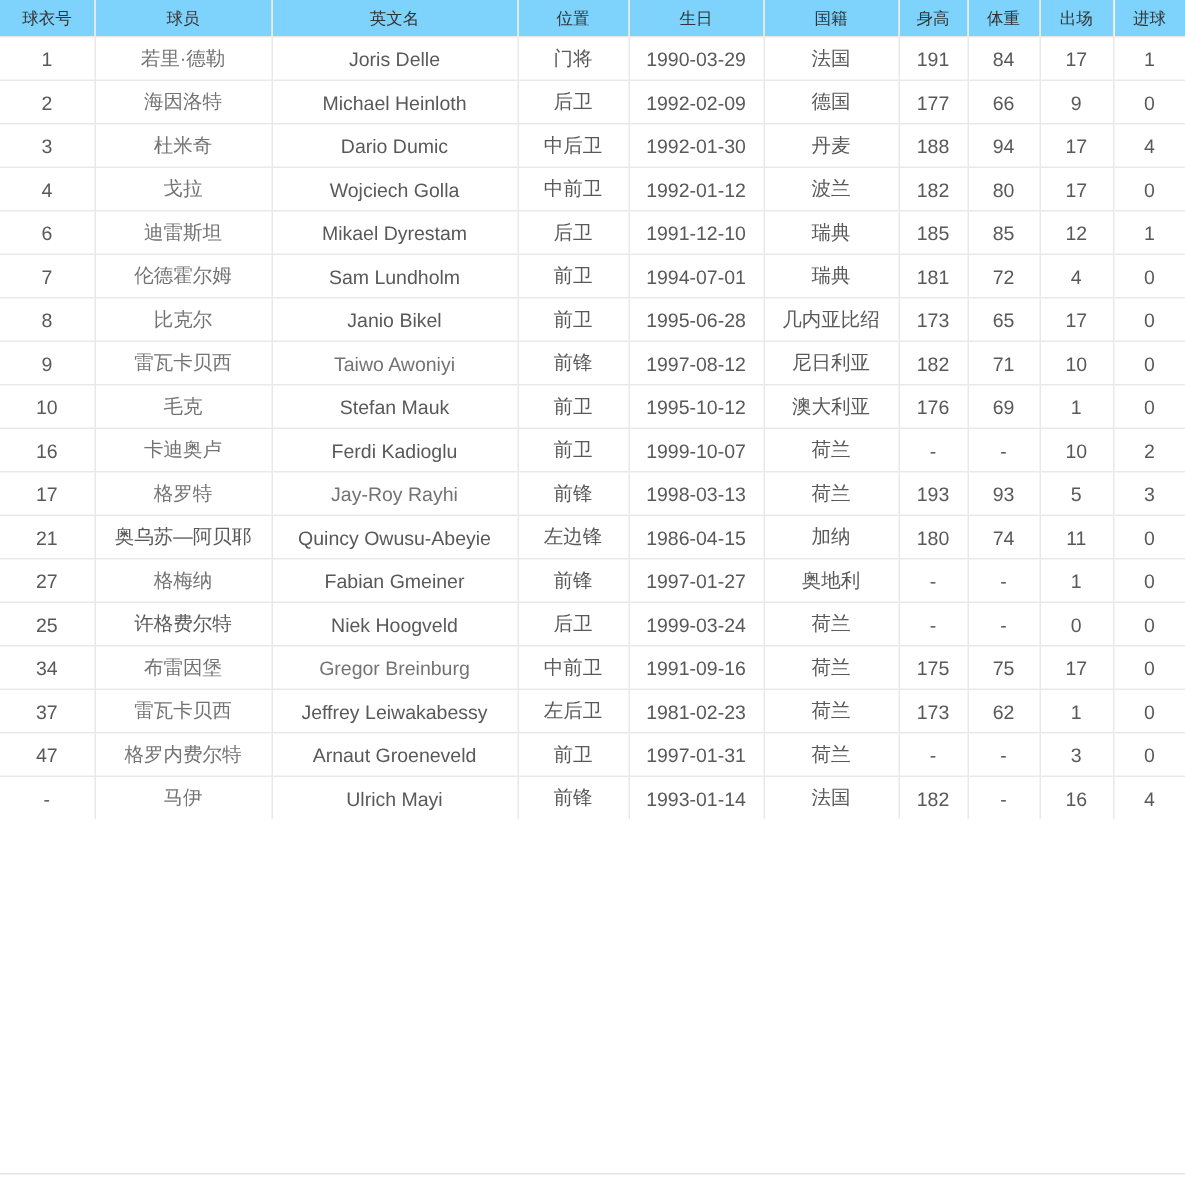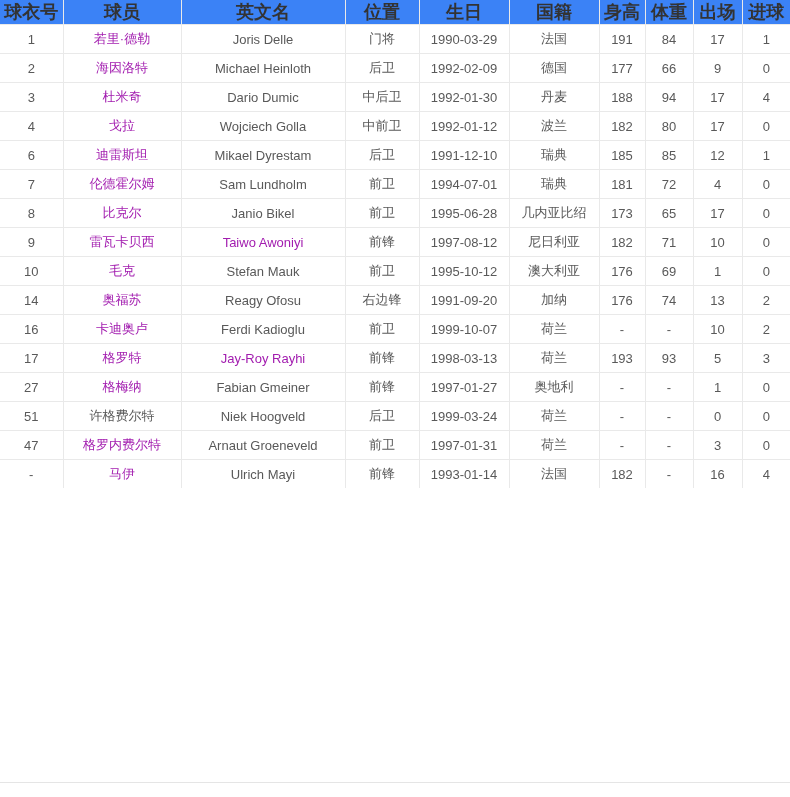--- a/index.html
+++ b/index.html
@@ -24,32 +24,32 @@
   table.squad th, table.squad td {
     border: 1px solid #e9e9e9;
     text-align: center;
     vertical-align: middle;
     padding: 0 2px;
     overflow: hidden;
     white-space: nowrap;
   }
   table.squad th {
     height: 24px;
-    background: #3b82f6;
+    background: #7dd3fc;
     color: #333333;
-    font-size: 18px;
-    font-weight: bold;
+    font-size: 11px;
+    font-weight: normal;
   }
   table.squad td {
     height: 28px;
     color: #595959;
     font-size: 13px;
   }
   table.squad a {
-    color: #a21caf;
+    color: #737373;
     text-decoration: none;
     cursor: pointer;
   }
   .bottom-notch {
     position: absolute;
     left: 281px;
     top: 748px;
     width: 80px;
     height: 10px;
     background: #ffffff;
@@ -198,32 +198,20 @@
           <td>Stefan Mauk</td>
           <td>前卫</td>
           <td>1995-10-12</td>
           <td>澳大利亚</td>
           <td>176</td>
           <td>69</td>
           <td>1</td>
           <td>0</td>
         </tr>
         <tr>
-          <td>14</td>
-          <td><a>奥福苏</a></td>
-          <td>Reagy Ofosu</td>
-          <td>右边锋</td>
-          <td>1991-09-20</td>
-          <td>加纳</td>
-          <td>176</td>
-          <td>74</td>
-          <td>13</td>
-          <td>2</td>
-        </tr>
-        <tr>
           <td>16</td>
           <td><a>卡迪奥卢</a></td>
           <td>Ferdi Kadioglu</td>
           <td>前卫</td>
           <td>1999-10-07</td>
           <td>荷兰</td>
           <td>-</td>
           <td>-</td>
           <td>10</td>
           <td>2</td>
@@ -232,43 +220,79 @@
           <td>17</td>
           <td><a>格罗特</a></td>
           <td><a>Jay-Roy Rayhi</a></td>
           <td>前锋</td>
           <td>1998-03-13</td>
           <td>荷兰</td>
           <td>193</td>
           <td>93</td>
           <td>5</td>
           <td>3</td>
+        </tr>
+        <tr>
+          <td>21</td>
+          <td>奥乌苏—阿贝耶</td>
+          <td>Quincy Owusu-Abeyie</td>
+          <td>左边锋</td>
+          <td>1986-04-15</td>
+          <td>加纳</td>
+          <td>180</td>
+          <td>74</td>
+          <td>11</td>
+          <td>0</td>
         </tr>
         <tr>
           <td>27</td>
           <td><a>格梅纳</a></td>
           <td>Fabian Gmeiner</td>
           <td>前锋</td>
           <td>1997-01-27</td>
           <td>奥地利</td>
           <td>-</td>
           <td>-</td>
           <td>1</td>
           <td>0</td>
         </tr>
         <tr>
-          <td>51</td>
+          <td>25</td>
           <td>许格费尔特</td>
           <td>Niek Hoogveld</td>
           <td>后卫</td>
           <td>1999-03-24</td>
           <td>荷兰</td>
           <td>-</td>
           <td>-</td>
           <td>0</td>
+          <td>0</td>
+        </tr>
+        <tr>
+          <td>34</td>
+          <td><a>布雷因堡</a></td>
+          <td><a>Gregor Breinburg</a></td>
+          <td>中前卫</td>
+          <td>1991-09-16</td>
+          <td>荷兰</td>
+          <td>175</td>
+          <td>75</td>
+          <td>17</td>
+          <td>0</td>
+        </tr>
+        <tr>
+          <td>37</td>
+          <td><a>雷瓦卡贝西</a></td>
+          <td>Jeffrey Leiwakabessy</td>
+          <td>左后卫</td>
+          <td>1981-02-23</td>
+          <td>荷兰</td>
+          <td>173</td>
+          <td>62</td>
+          <td>1</td>
           <td>0</td>
         </tr>
         <tr>
           <td>47</td>
           <td><a>格罗内费尔特</a></td>
           <td>Arnaut Groeneveld</td>
           <td>前卫</td>
           <td>1997-01-31</td>
           <td>荷兰</td>
           <td>-</td>

